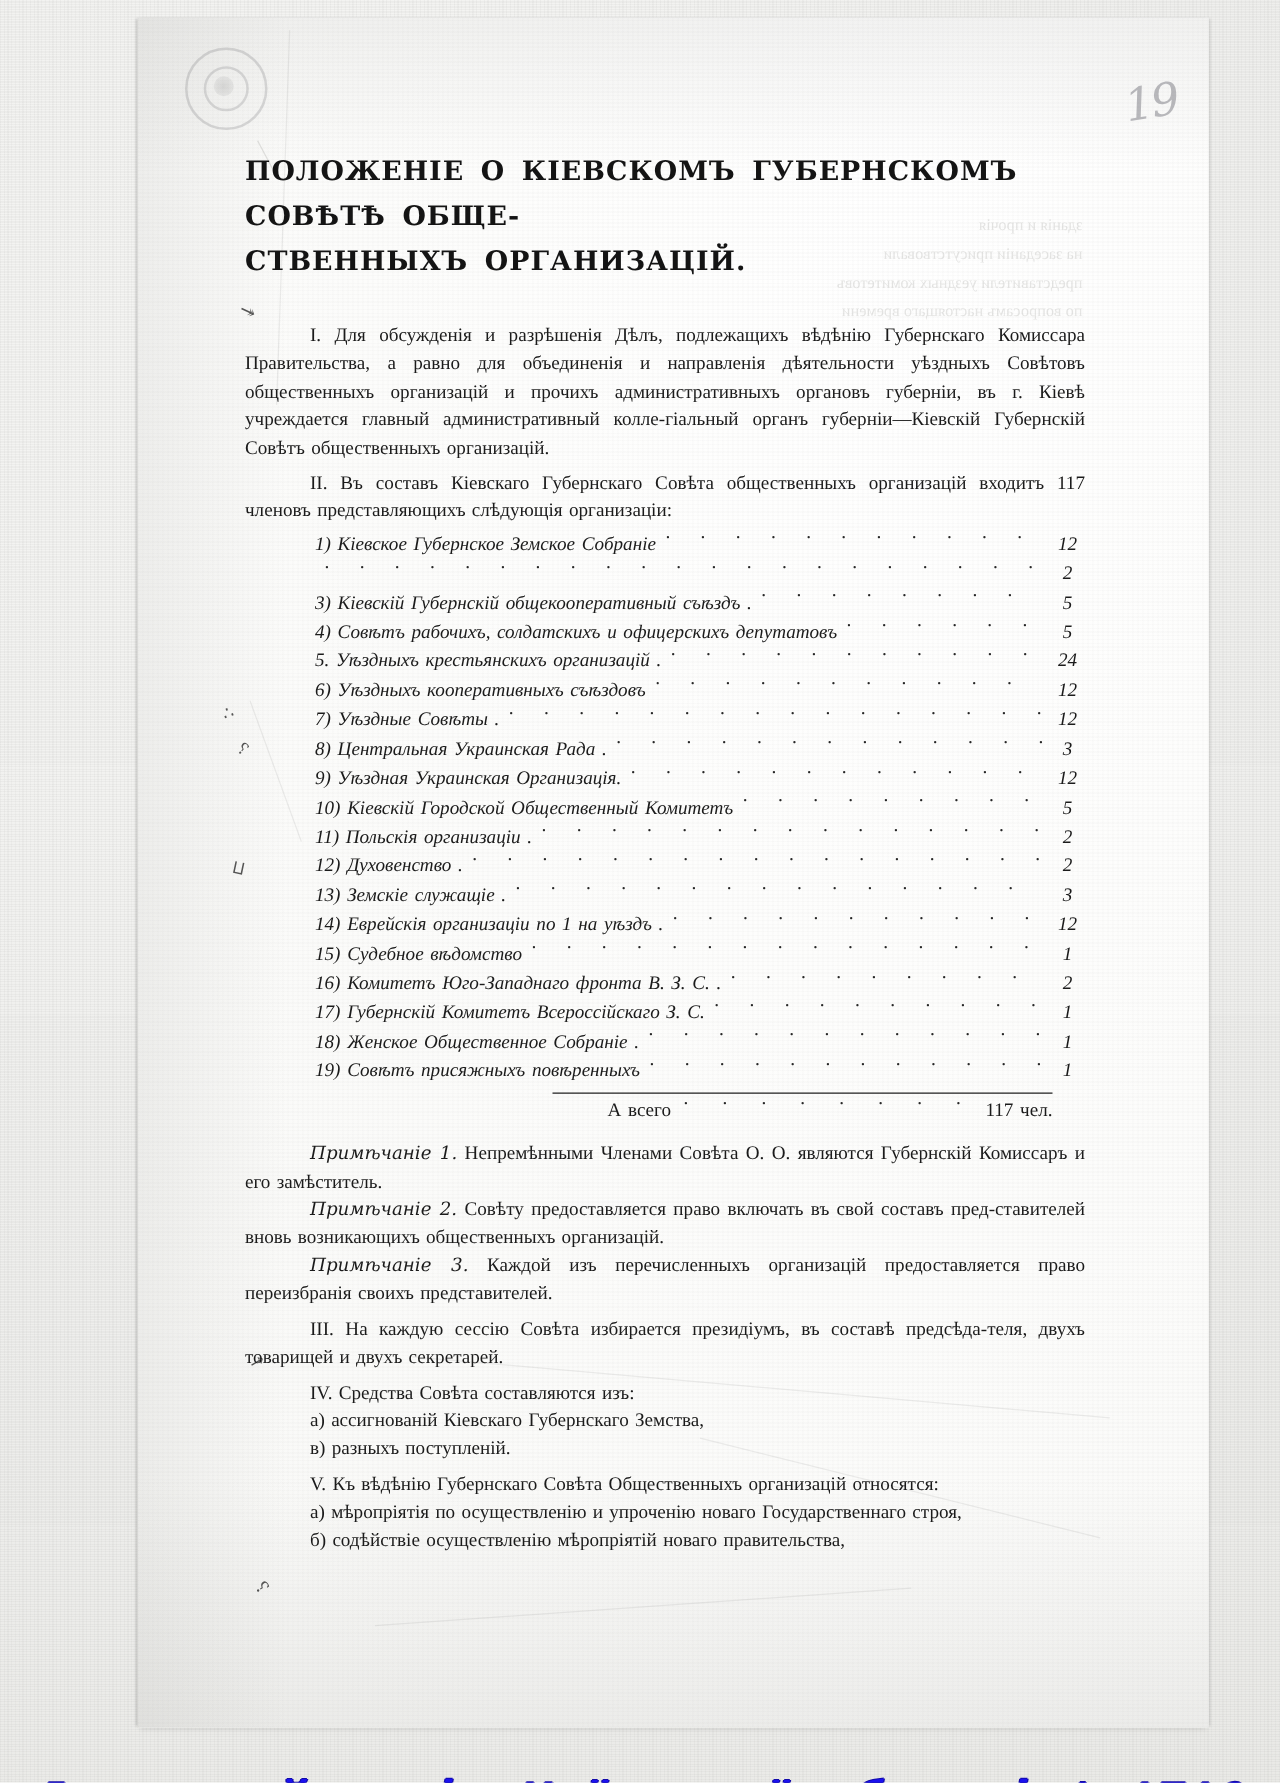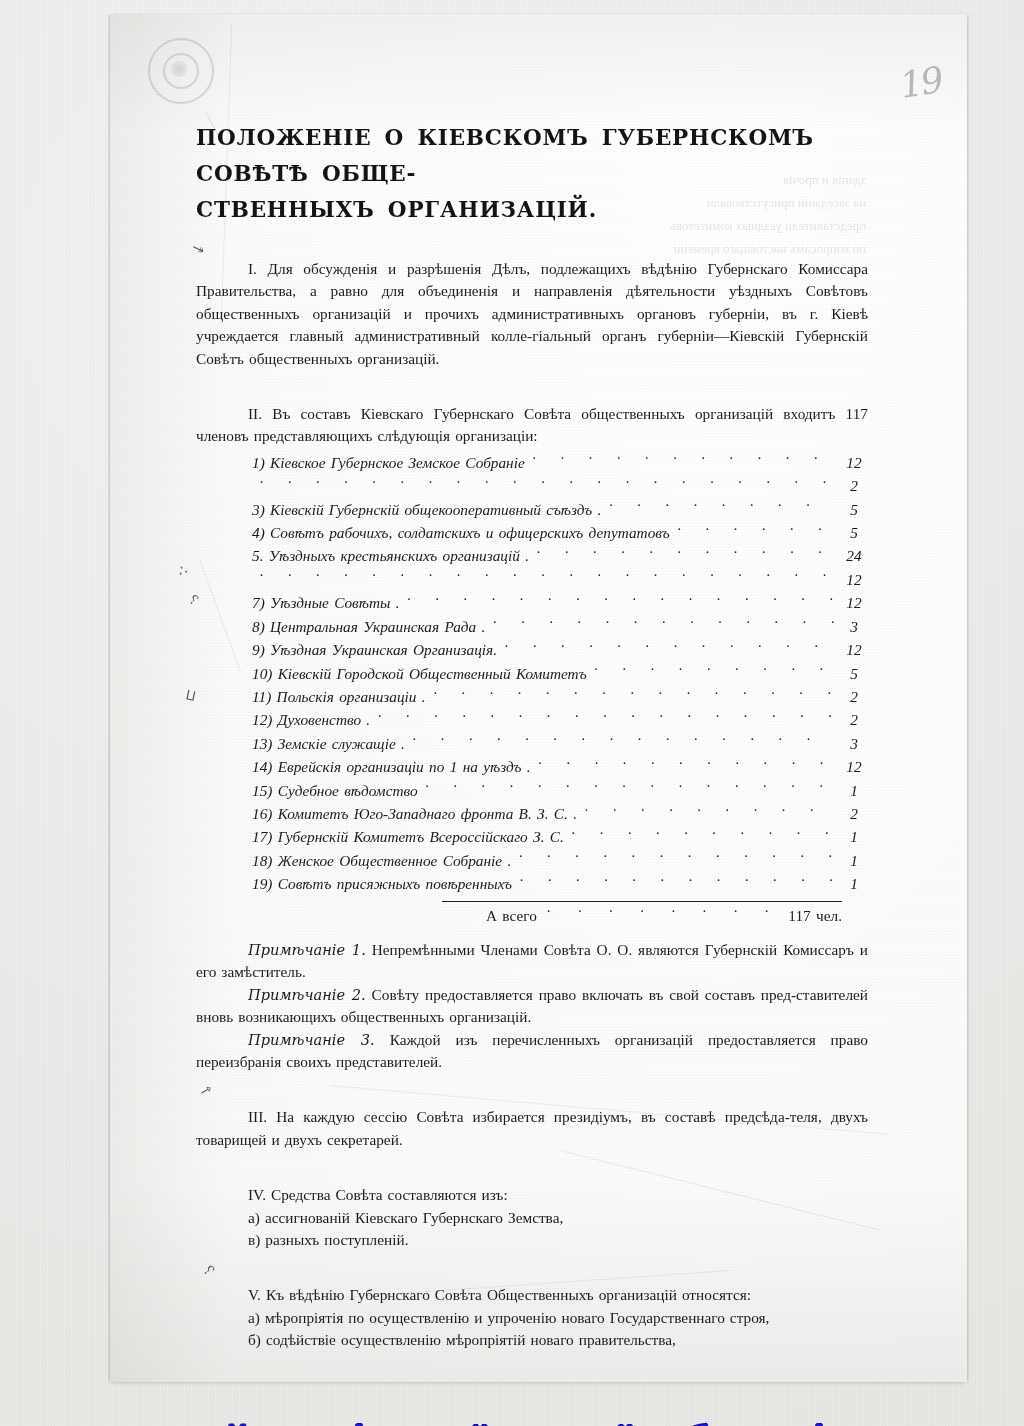--- a/index.html
+++ b/index.html
@@ -154,21 +154,21 @@
   }
   #title .l2 { display: block; }
 
   p.para {
     margin: 0;
     text-align: justify;
     text-indent: 52px;
     word-spacing: 1.2px;
   }
   p.para.noind { text-indent: 0; }
-  p.sec { margin-top: 33px; }
+  p.sec { margin-top: 6px; }
 
   
   ul#orglist {
     list-style: none;
     margin: 3px 0 0 0;
     padding: 0;
     font-style: italic;
   }
   ul#orglist li {
     display: flex;
@@ -347,20 +347,21 @@
         <span class="lbl">4) Совѣтъ рабочихъ, солдатскихъ и офицерскихъ депутатовъ</span>
         <span class="dots"></span>
         <span class="cnt">5</span>
       </li>
       <li>
         <span class="lbl">5. Уѣздныхъ крестьянскихъ организацiй .</span>
         <span class="dots"></span>
         <span class="cnt">24</span>
       </li>
       <li>
+        <span class="lbl">6) Уѣздныхъ кооперативныхъ съѣздовъ</span>
         <span class="dots"></span>
         <span class="cnt">12</span>
       </li>
       <li>
         <span class="lbl">7) Уѣздные Совѣты .</span>
         <span class="dots"></span>
         <span class="cnt">12</span>
       </li>
       <li>
         <span class="lbl">8) Центральная Украинская Рада .</span>

